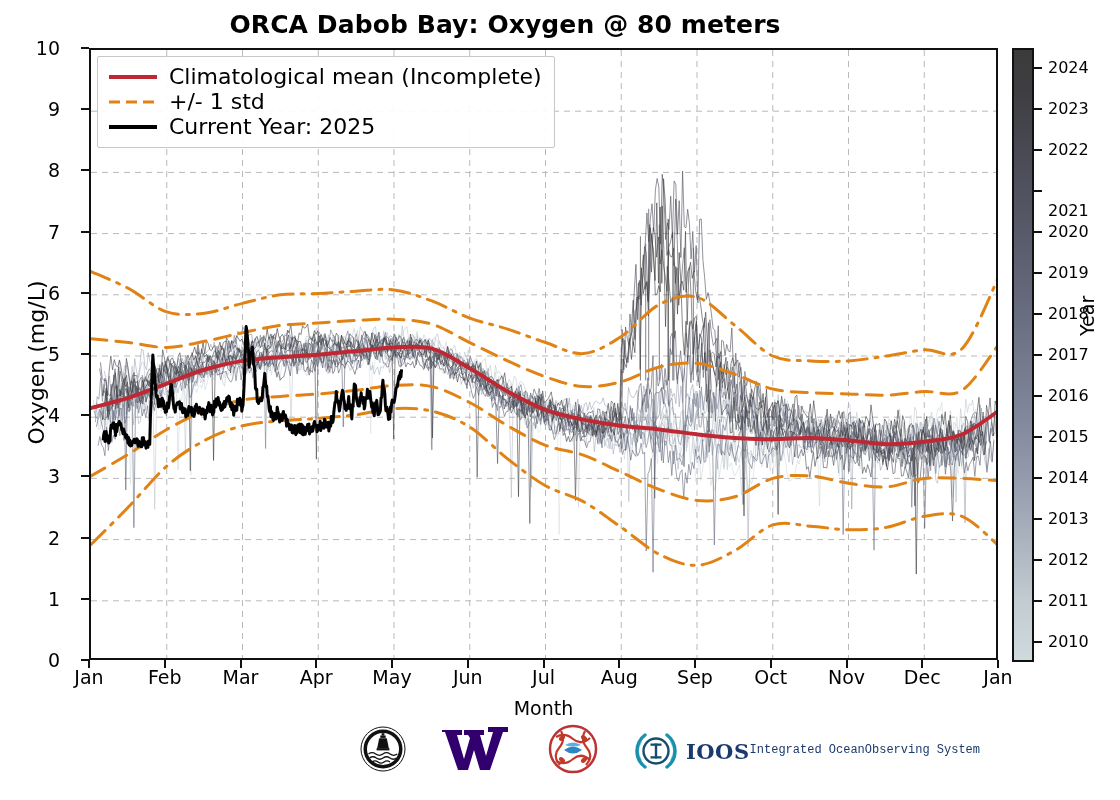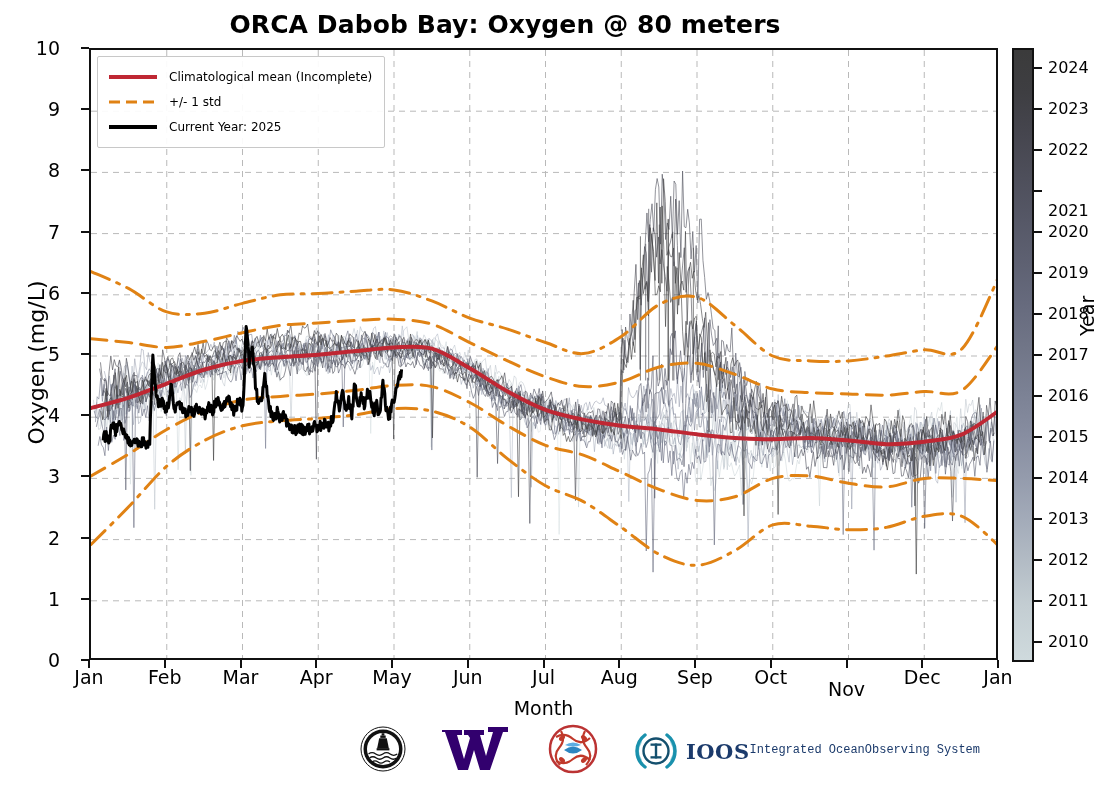--- a/index.html
+++ b/index.html
@@ -77,21 +77,21 @@
     left: 97px; top: 56px;
     background: rgba(255,255,255,0.92);
     border: 1px solid #c8c8c8;
     border-radius: 2px;
     padding: 7px 12px 8px 10px;
     z-index: 40;
   }
   .legend-row { display: flex; align-items: center; height: 25px; }
   .legend-swatch { width: 50px; height: 14px; margin-right: 11px; position: relative; flex: 0 0 50px; }
   .legend-swatch svg { display: block; }
-  .legend-label { font-size: 12px; color: #000; white-space: nowrap; }
+  .legend-label { font-size: 22px; color: #000; white-space: nowrap; }
 
   
   #colorbar-wrap { position: absolute; left: 1012px; top: 48px; width: 22px; height: 614px; }
   #colorbar {
     width: 22px; height: 614px;
     border: 2px solid #111;
     background: linear-gradient(to bottom,
       #3b3b3b 0%,
       #3e3e42 7%,
       #46464f 14%,
@@ -181,21 +181,21 @@
       <div class="xtick-label" style="left: 467.75px;">Jun</div>
       <div class="xtick-mark" style="left: 466.75px;"></div>
       <div class="xtick-label" style="left: 543.5px;">Jul</div>
       <div class="xtick-mark" style="left: 542.5px;"></div>
       <div class="xtick-label" style="left: 619.25px;">Aug</div>
       <div class="xtick-mark" style="left: 618.25px;"></div>
       <div class="xtick-label" style="left: 695px;">Sep</div>
       <div class="xtick-mark" style="left: 694px;"></div>
       <div class="xtick-label" style="left: 770.75px;">Oct</div>
       <div class="xtick-mark" style="left: 769.75px;"></div>
-      <div class="xtick-label" style="left: 846.5px; margin-top: 12px;">Nov</div>
+      <div class="xtick-label" style="left: 846.5px;">Nov</div>
       <div class="xtick-mark" style="left: 845.5px;"></div>
       <div class="xtick-label" style="left: 922.25px;">Dec</div>
       <div class="xtick-mark" style="left: 921.25px;"></div>
       <div class="xtick-label" style="left: 998px;">Jan</div>
       <div class="xtick-mark" style="left: 997px;"></div>
     </div>
 
   <div class="axis-title-y">Oxygen (mg/L)</div>
   <div class="axis-title-x">Month</div>
 

